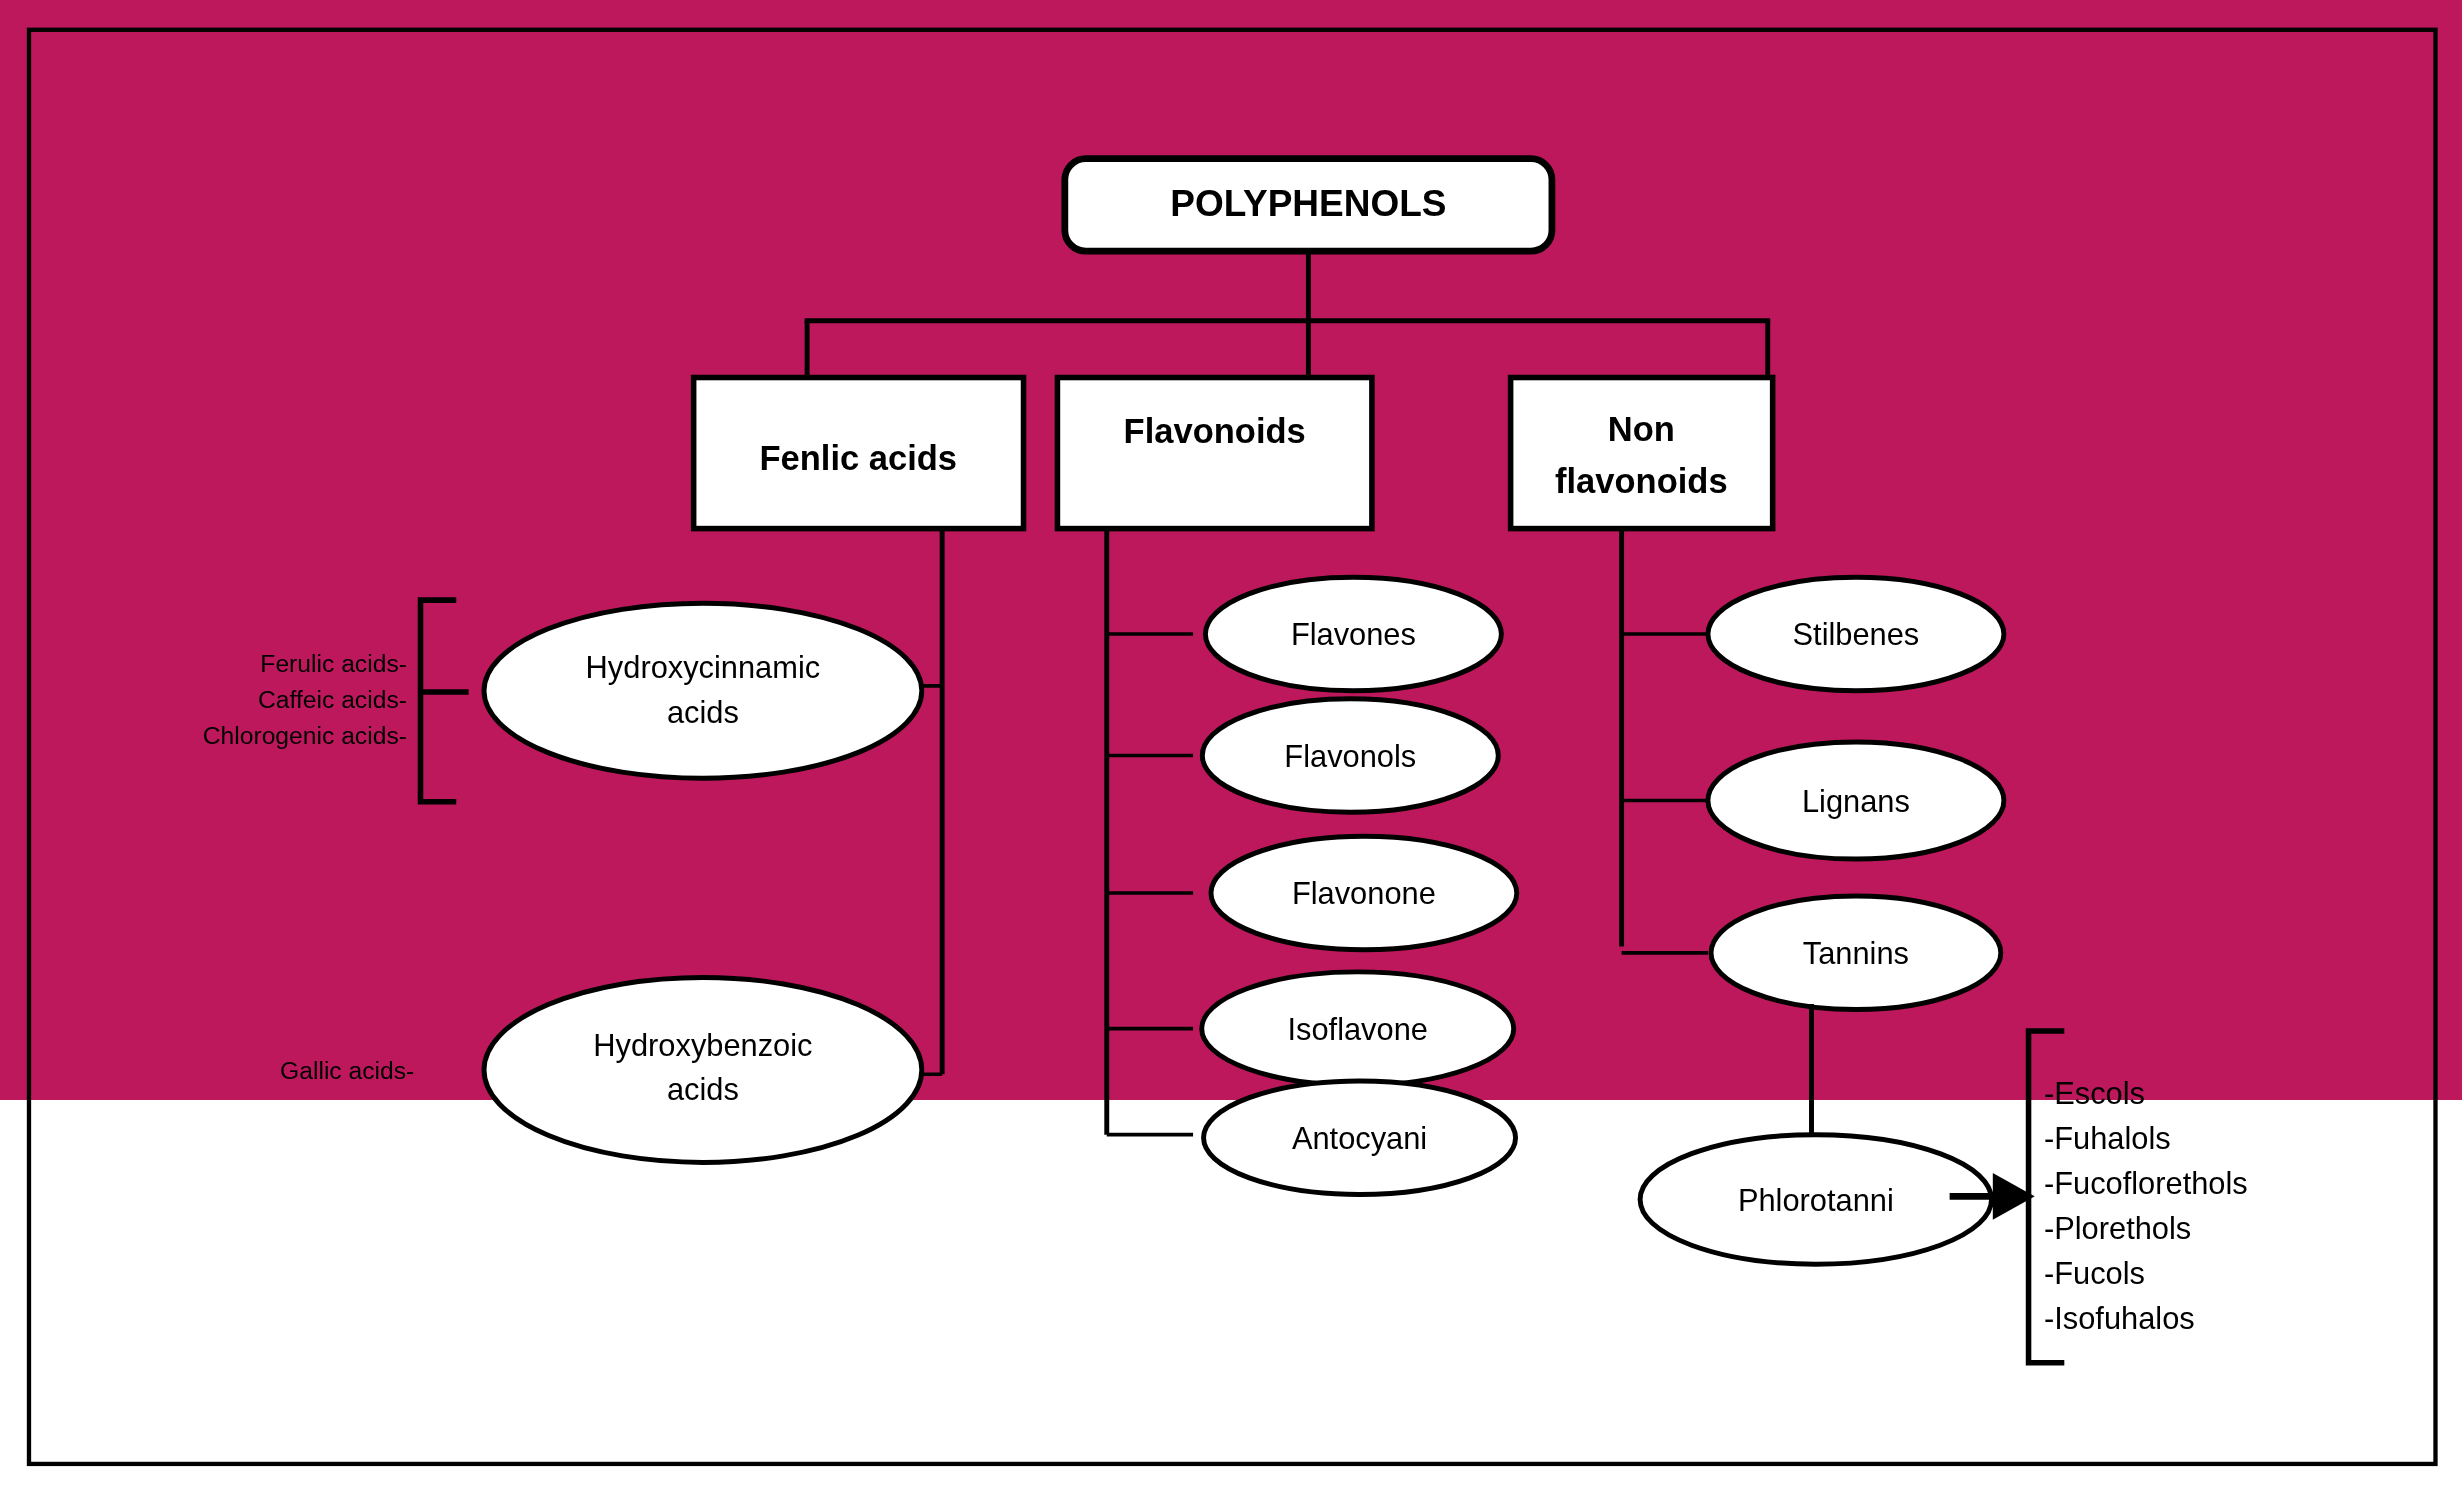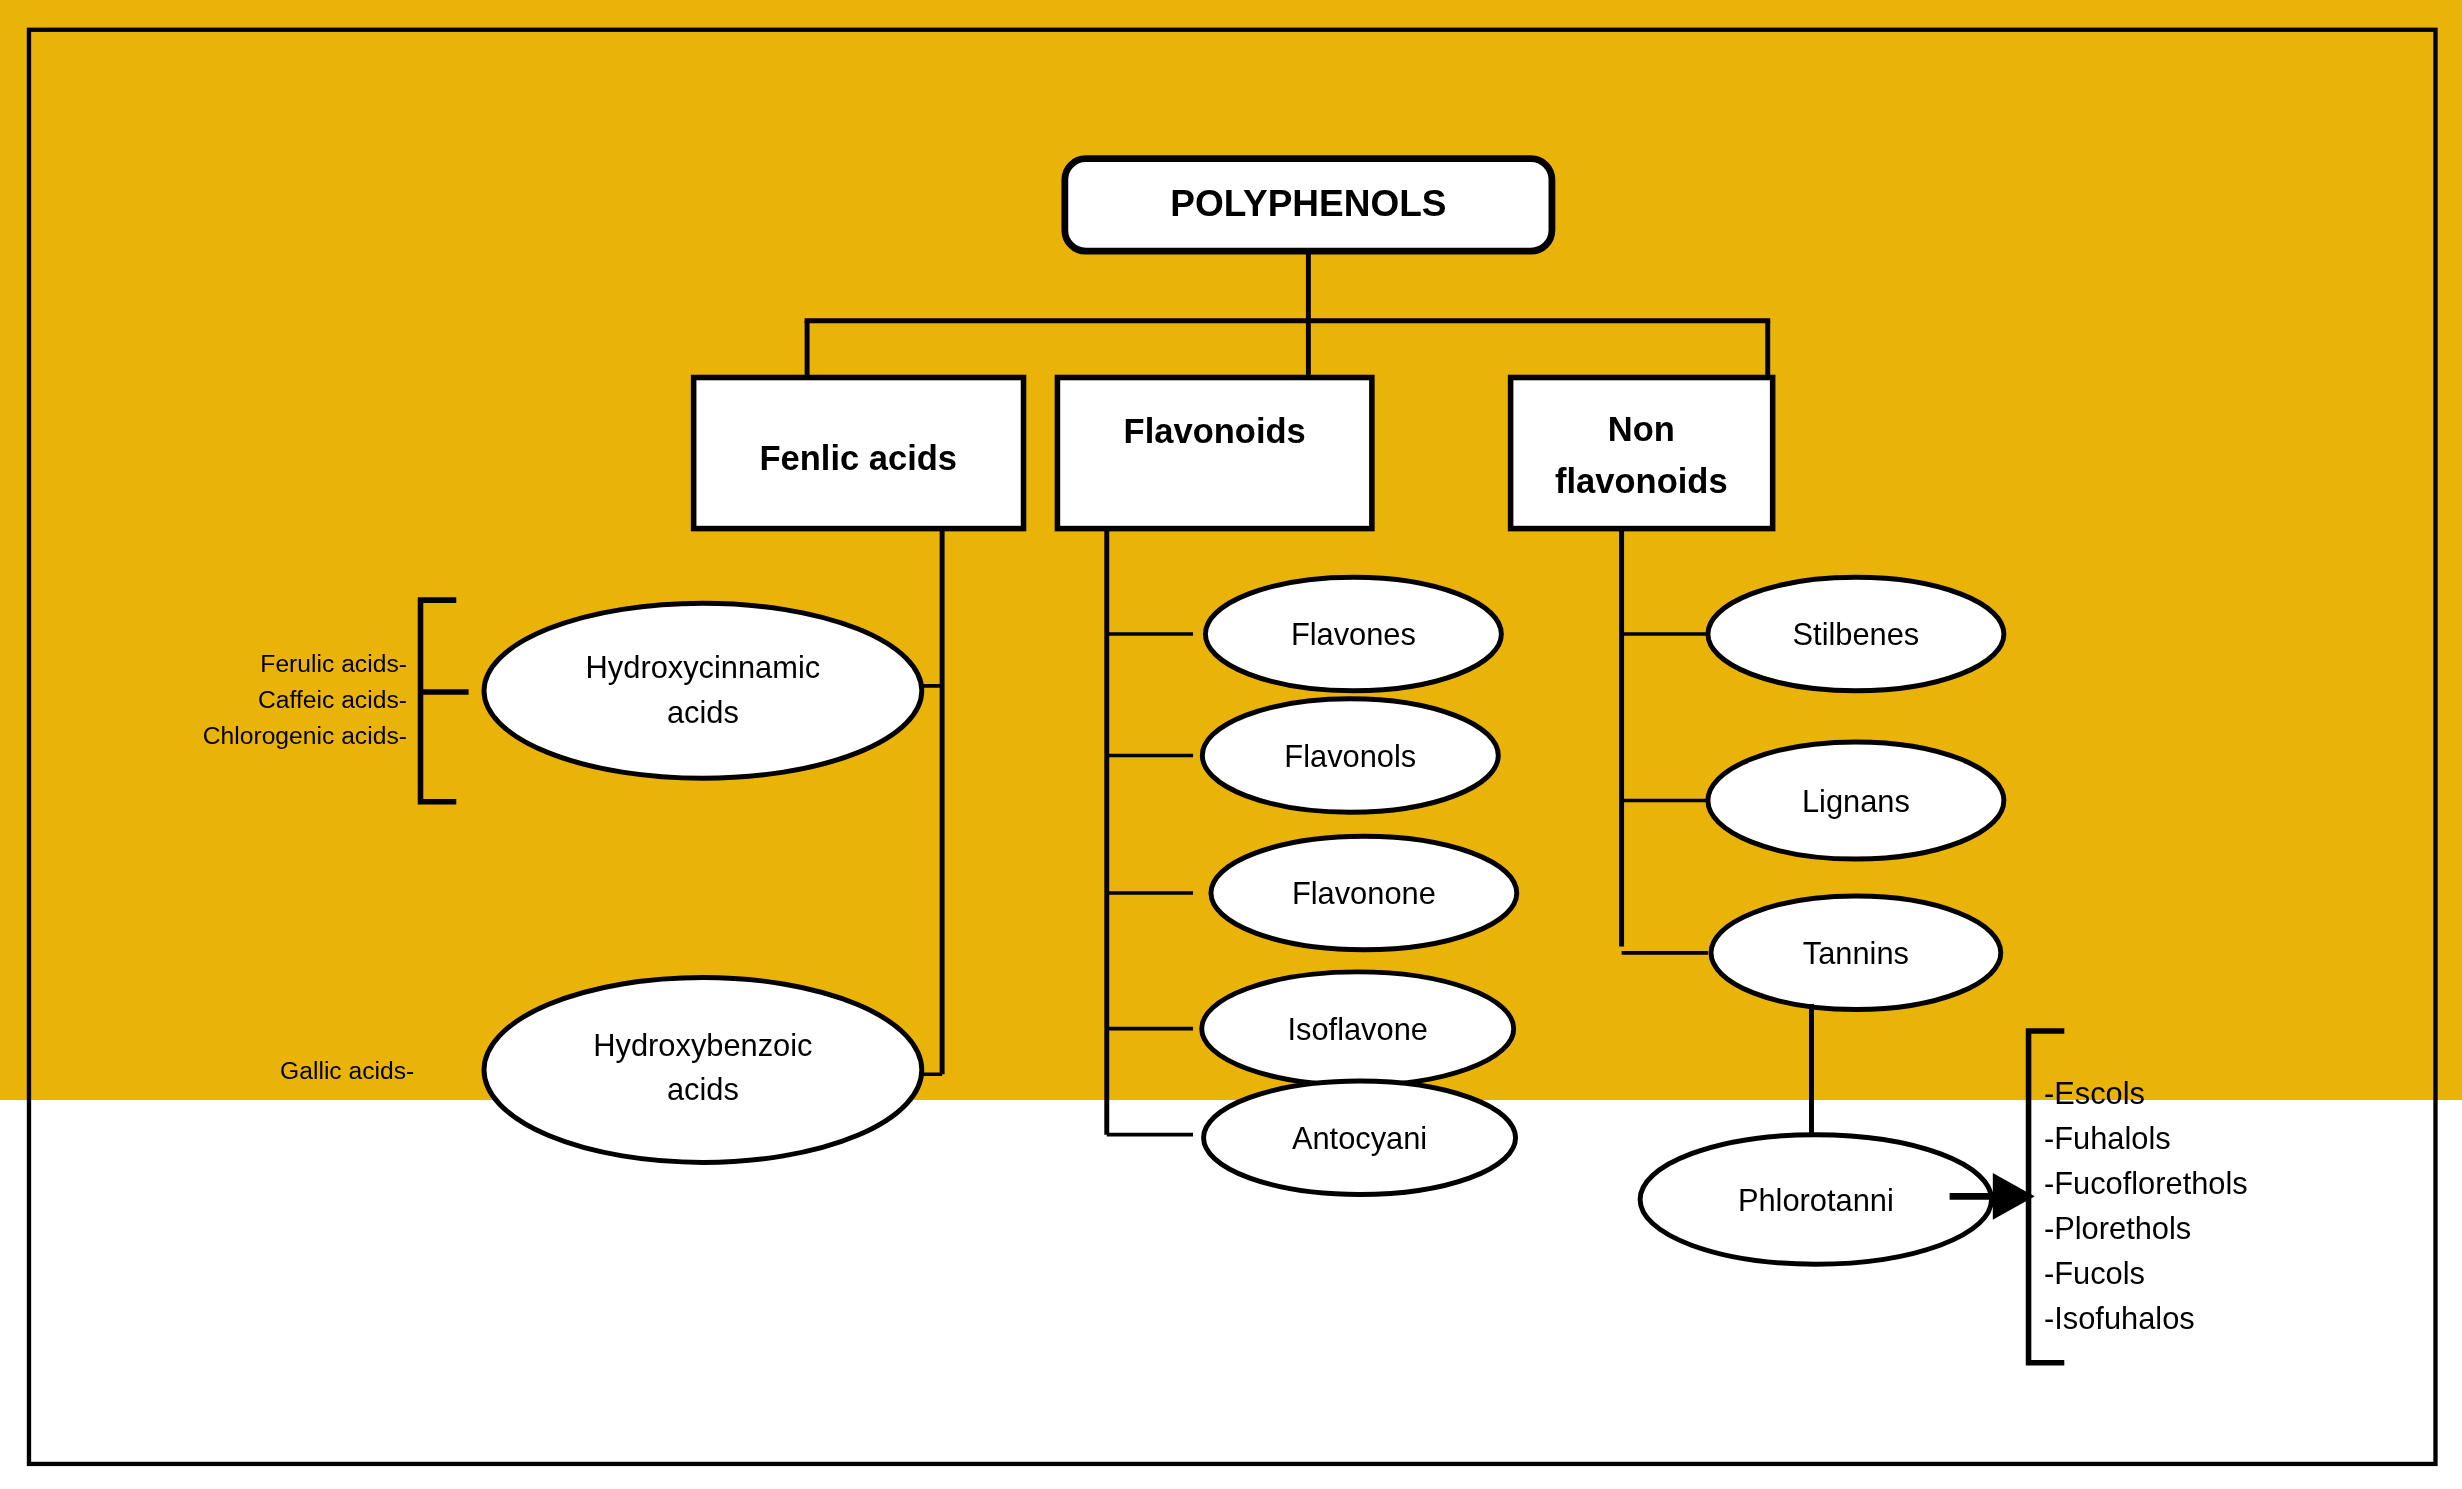--- a/index.html
+++ b/index.html
@@ -10,21 +10,21 @@
   body {
     width: 2462px;
     height: 1490px;
     font-family: "Liberation Sans", sans-serif;
     overflow: hidden;
   }
   #diagram-root {
     position: relative;
     width: 2462px;
     height: 1100px;
-    background: #eab308;
+    background: #be185d;
   }
   svg#flowchart {
     display: block;
     width: 2462px;
     height: 1490px;
   }
   .frame-rect {
     fill: none;
     stroke: #000000;
     stroke-width: 7;

